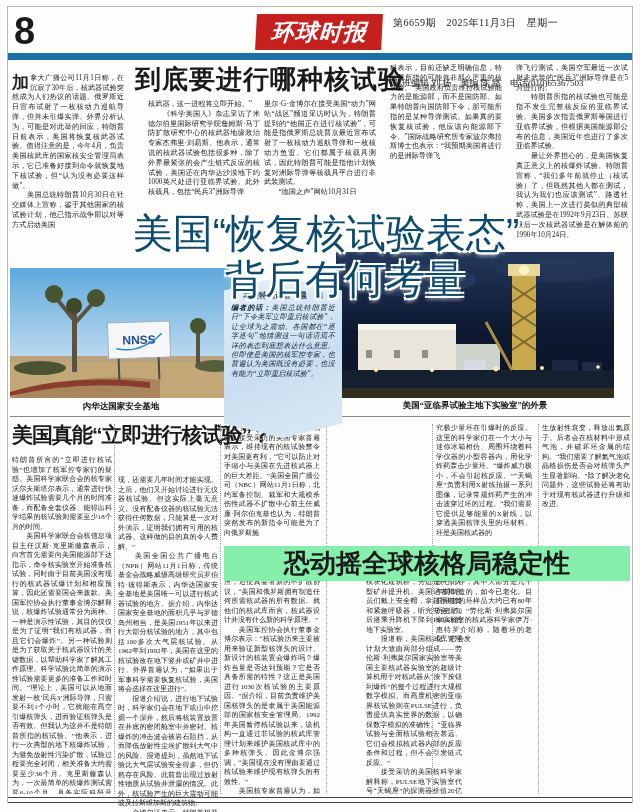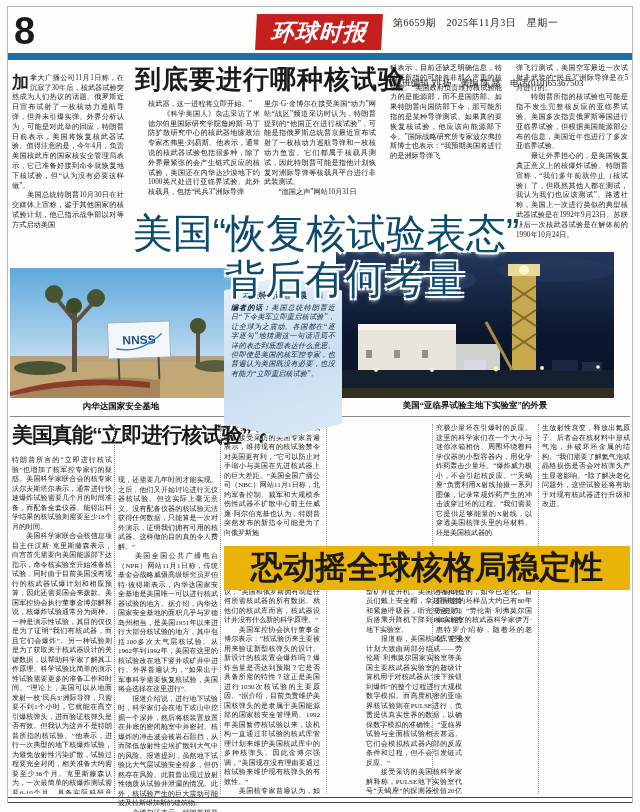--- a/index.html
+++ b/index.html
@@ -34,22 +34,22 @@
   .noteblob{left:224px;top:276px;width:118px;height:162px;z-index:3;
             background:linear-gradient(160deg,#e6f0f9 0%,#c9def1 55%,#dcE9f5 100%);
             clip-path:polygon(50% 0%,100% 9%,100% 91%,50% 100%,0% 91%,0% 9%);
             padding:14px 7px 8px 7px;box-sizing:border-box;}
   .byline{font-size:8px;text-align:center;font-weight:700;color:#102a44;margin-bottom:3px;}
   .note{font-size:7.2px;line-height:9.4px;font-style:italic;color:#0e2238;text-align:justify;}
   .notelabel{font-weight:900;}
   
   .rule{left:10px;top:416px;width:620px;height:1px;background:#8a8a84;}
   .headA{left:12px;top:421px;width:268px;font-size:21px;font-weight:900;font-family:"Liberation Sans",sans-serif;letter-spacing:-1px;}
-  .headB{left:224px;top:546px;width:406px;text-align:center;font-size:32px;font-weight:900;
-         font-family:"Liberation Sans",sans-serif;background:#eab308;z-index:2;}
+  .headB{left:224px;top:546px;width:406px;text-align:center;font-size:26px;font-weight:900;
+         font-family:"Liberation Sans",sans-serif;background:#86efac;z-index:2;}
   .dotsep{width:0;border-left:1px dotted #9a9a94;z-index:1;}
   .footline{left:8px;top:797px;width:624px;height:4px;border-top:1px solid #444;border-bottom:1px solid #444;}
 </style>
 </head>
 <body>
 
 <div class="sheet">
   <div class="frame"></div>
 
   <div class="abs pageno">8</div>

